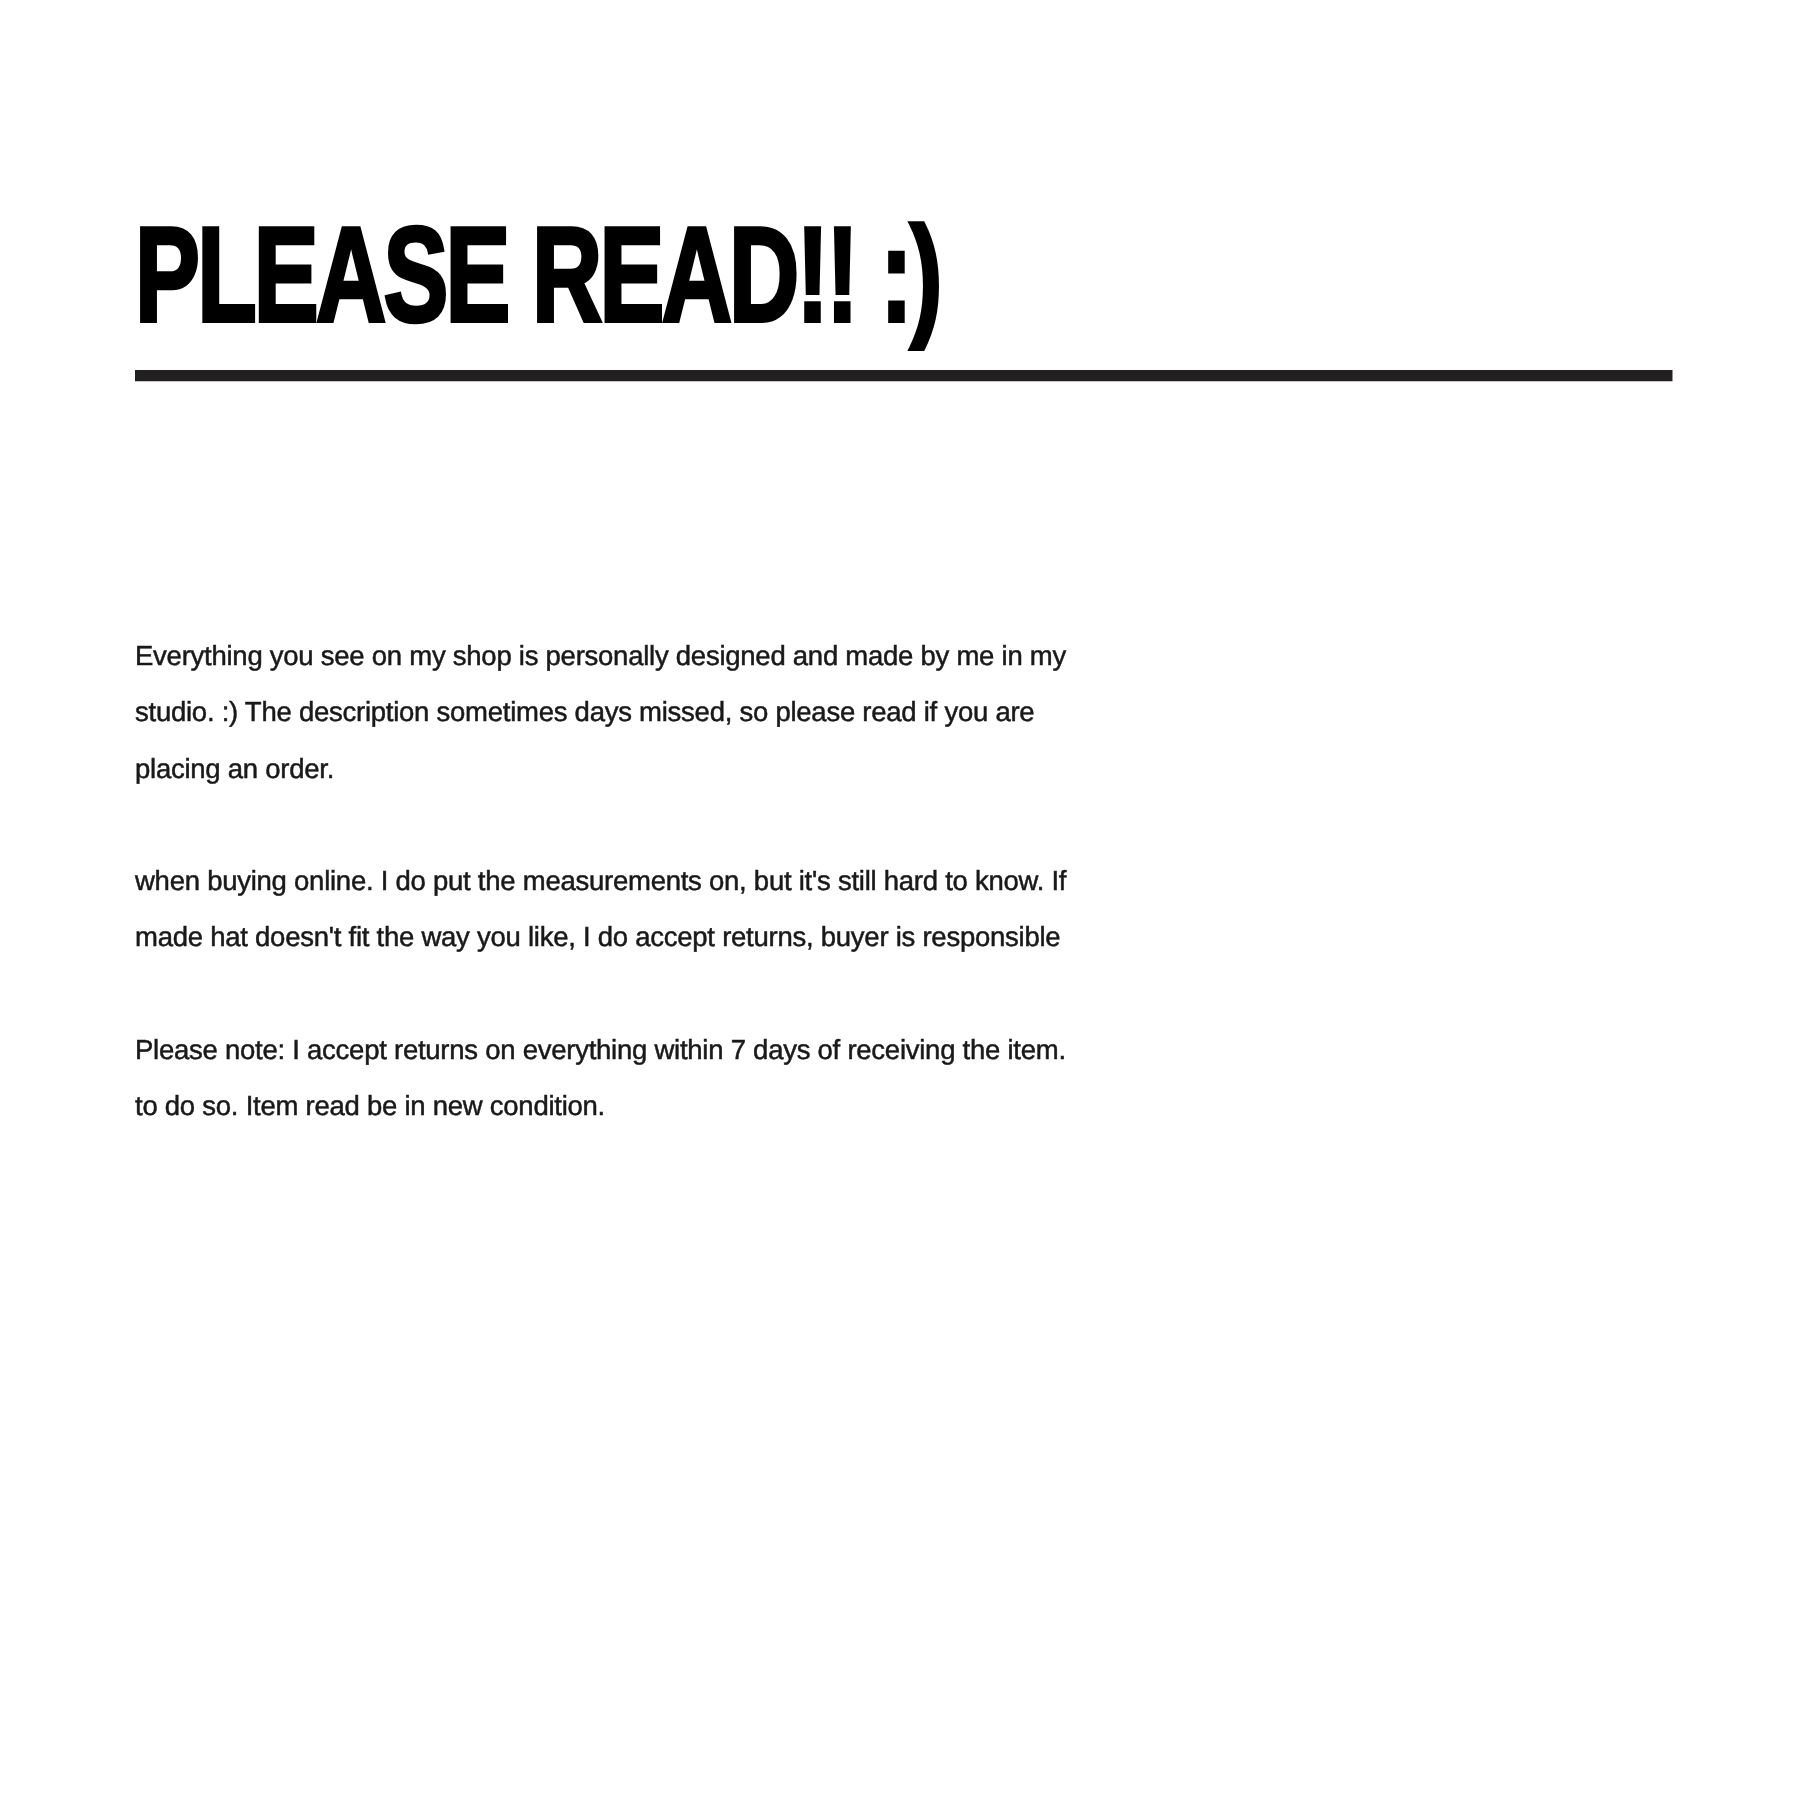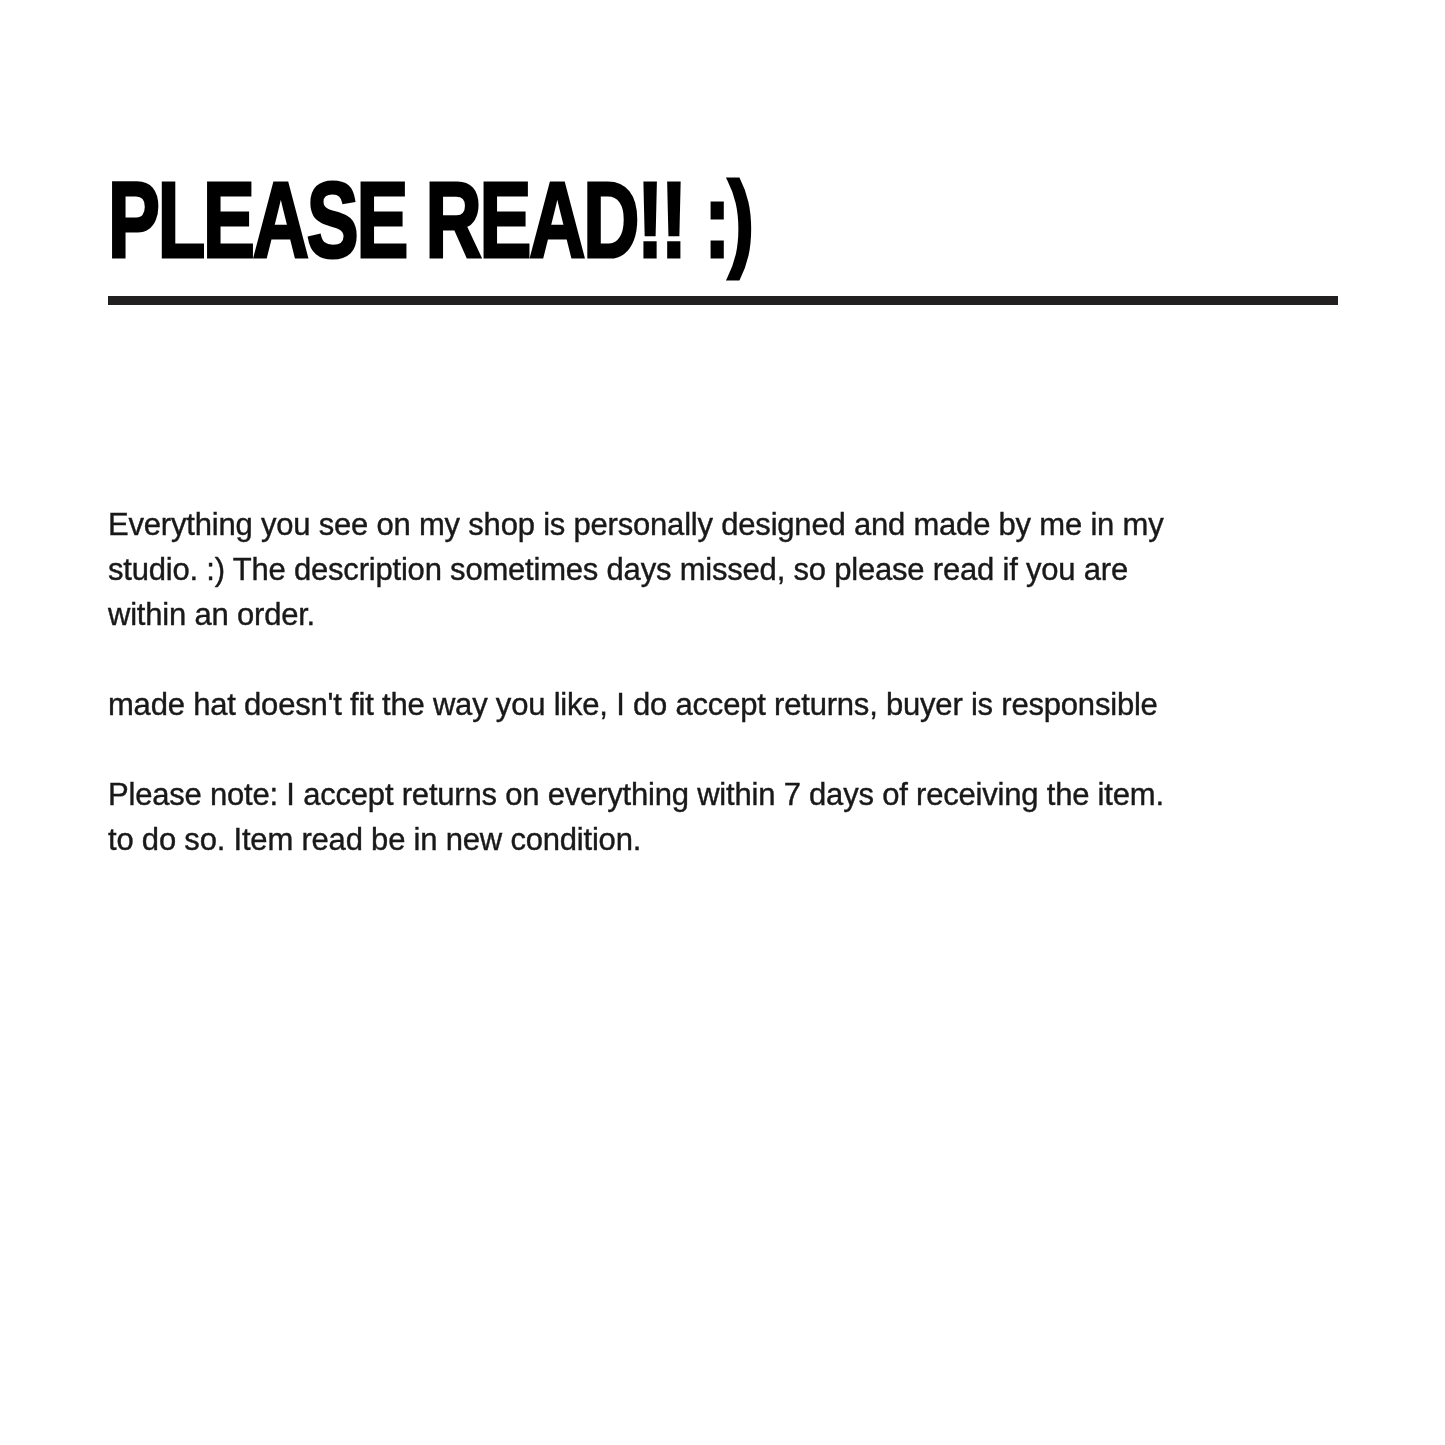--- a/index.html
+++ b/index.html
@@ -35,21 +35,21 @@
   }
   .rule {
     margin-top: 22px;
     width: 1230px;
     height: 9px;
     background: var(--divider, #221f20);
   }
   .body-copy {
     margin-top: 197px;
     width: 1232px;
-    font-size: 31px;
+    font-size: 22px;
     line-height: 45px;
     letter-spacing: -0.2px;
     color: var(--text, #191919);
     -webkit-text-stroke: 0.4px currentColor;
   }
   .body-copy p {
     margin: 0 0 45px 0;
   }
   .body-copy p:last-child {
     margin-bottom: 16px;
@@ -66,24 +66,25 @@
 
   <h1 class="heading">PLEASE READ!! :)</h1>
 
   <div class="rule"></div>
 
   <div class="body-copy">
 
     <p>
       <span class="ln">Everything you see on my shop is personally designed and made by me in my</span>
       <span class="ln">studio. :) The description sometimes days missed, so please read if you are</span>
-      <span class="ln">within an order.</span>
+      <span class="ln">placing an order.</span>
     </p>
 
     <p>
+      <span class="ln">when buying online. I do put the measurements on, but it's still hard to know. If</span>
       <span class="ln">made hat doesn't fit the way you like, I do accept returns, buyer is responsible</span>
     </p>
 
     <p>
       <span class="ln">Please note: I accept returns on everything within 7 days of receiving the item.</span>
       <span class="ln">to do so. Item read be in new condition.</span>
     </p>
 
   </div>
 </div>

